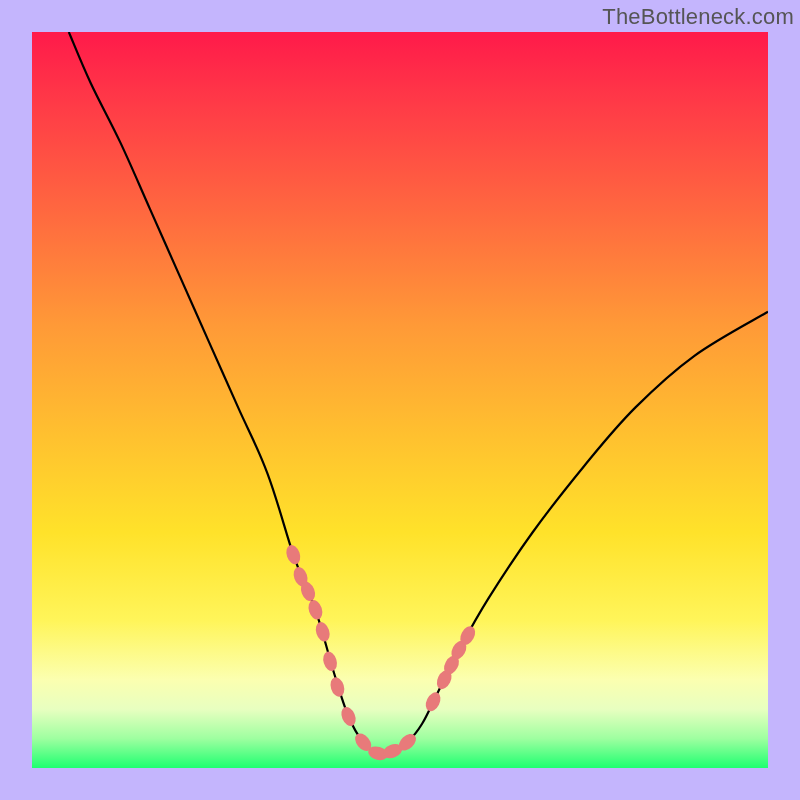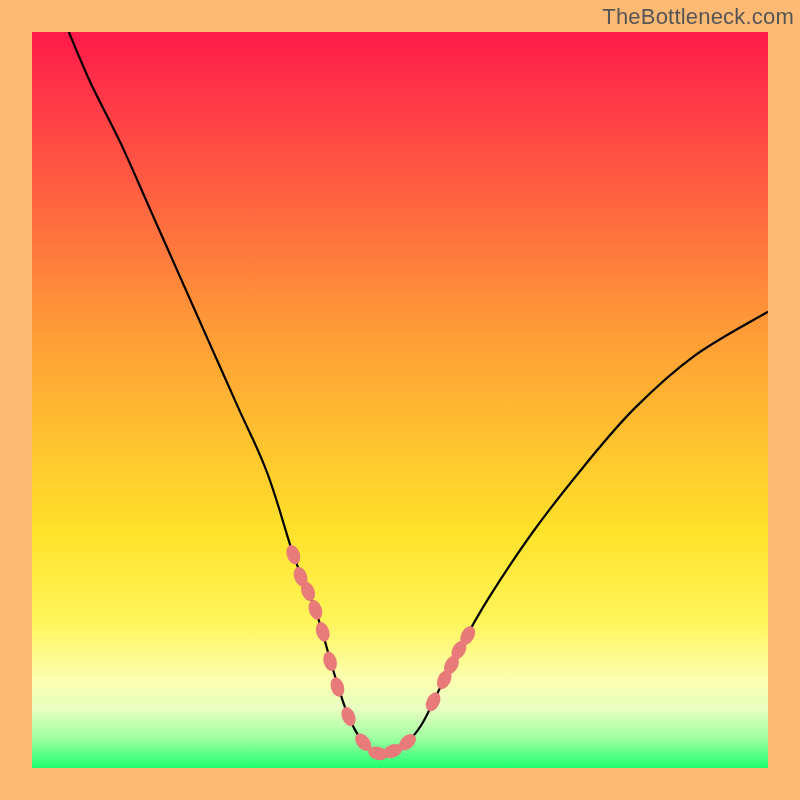--- a/index.html
+++ b/index.html
@@ -10,21 +10,21 @@
     overflow: hidden;
     background: #000;
     font-family: Arial, Helvetica, sans-serif;
   }
   .frame {
     position: absolute;
     left: 0;
     top: 0;
     width: 800px;
     height: 800px;
-    background: #fdba74;
+    background: #c4b5fd;
   }
   .plot {
     position: absolute;
     left: 32px;
     top: 32px;
     width: 736px;
     height: 736px;
     
     background: linear-gradient(
       to bottom,

